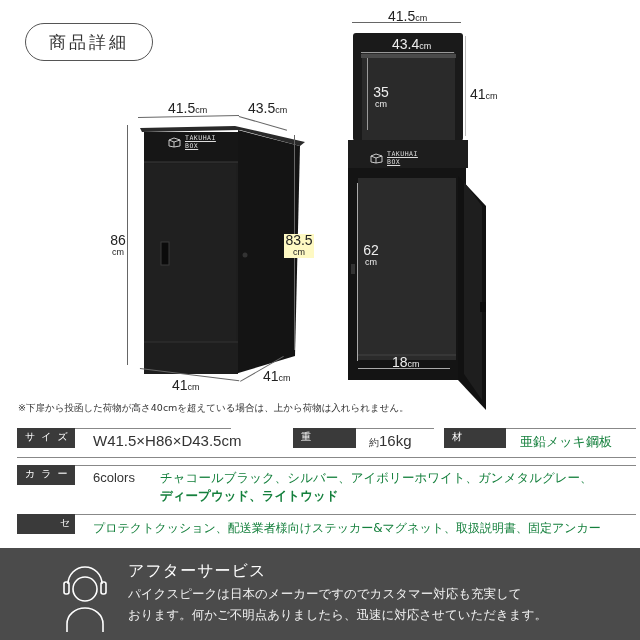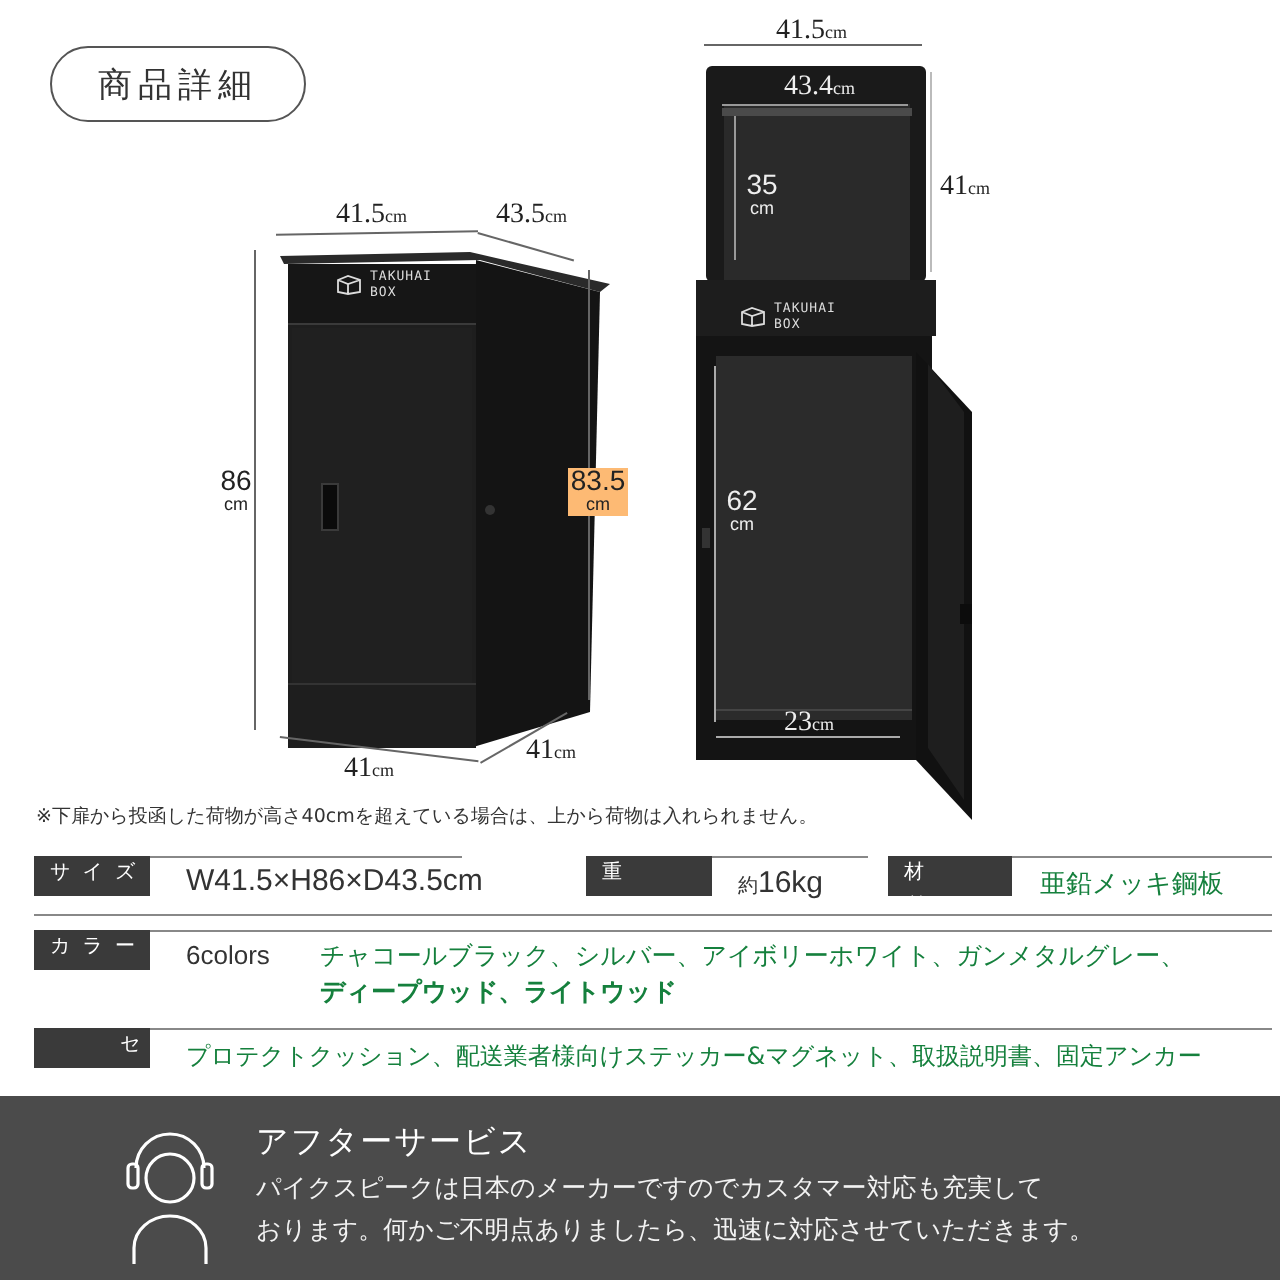--- a/index.html
+++ b/index.html
@@ -2,36 +2,36 @@
 <html><head>
 <meta charset="utf-8">
 <style>
   html, body { margin:0; padding:0; }
   body { width:640px; height:640px; background:#ffffff; position:relative; overflow:hidden;
          font-family:"DejaVu Sans", sans-serif; color:#333; }
   .abs { position:absolute; }
   .pill { left:25px; top:23px; width:128px; height:38px; border:1.2px solid #555; border-radius:20px;
           box-sizing:border-box; display:flex; align-items:center; justify-content:center;
           font-size:17px; letter-spacing:3px; color:#333; }
-  .dim { font-family:Liberation Serif, serif; font-size:14px; color:#222; white-space:nowrap; }
+  .dim { font-family:Liberation Sans, sans-serif; font-size:14px; color:#222; white-space:nowrap; }
   .dim small { font-size:9px; }
   .dimv { font-family:"Liberation Sans", sans-serif; font-size:14px; color:#222; text-align:center; line-height:12px; }
   .dimv small { font-size:9px; display:block; }
   .white { color:#eee; }
   .line { position:absolute; background:#666; }
   .note { left:18px; top:402px; font-size:9.5px; color:#333; }
   .spec-label { position:absolute; background:#3a3a3a; color:#fff; font-size:10px; letter-spacing:6px;
                 height:20px; line-height:17px; padding-left:8px; box-sizing:border-box; }
   .spec-rule { position:absolute; height:1px; background:#888; }
   .spec-val { position:absolute; font-family:"Liberation Sans", sans-serif; font-size:15px; color:#333; white-space:nowrap; }
   .spec-val-jp { position:absolute; font-size:12.5px; color:#15803d; white-space:nowrap; }
   .footer { left:0; top:548px; width:640px; height:92px; background:#4b4b4b; }
   .footer-title { left:128px; top:561px; color:#fff; font-size:16px; letter-spacing:1px; }
   .footer-text { left:128px; font-size:12.5px; color:#f2f2f2; white-space:nowrap;text-align:right; }
-  .logo-label { font-family:"DejaVu Sans Mono", monospace; font-size:6.5px; color:#ddd; line-height:8px; letter-spacing:0.5px; }
+  .logo-label { font-family:"DejaVu Sans Mono", monospace; font-size:6.5px; color:#ddd; line-height:8px; letter-spacing:0.5px;text-decoration:underline; }
 </style>
 </head>
 <body>
 
 <div class="abs pill">商品詳細</div>
 
 <div class="abs" style="left:0;top:0;width:320px;height:400px;">
 
   <div class="line" style="left:138px;top:116px;width:101px;height:1px;transform:rotate(-1deg);"></div>
   <div class="abs dim" style="left:168px;top:100px;"><span>41.5</span><small>cm</small></div>
@@ -57,21 +57,21 @@
     <div class="logo-label">
         <div>TAKUHAI</div>
         <div>BOX</div>
       </div>
   </div>
 
   <div class="line" style="left:127px;top:125px;width:1px;height:240px;"></div>
   <div class="abs dimv" style="left:108px;top:234px;width:20px;"><span>86</span><small>cm</small></div>
 
   <div class="line" style="left:294px;top:135px;width:1px;height:215px;"></div>
-  <div class="abs dimv" style="left:284px;top:234px;width:30px;background:#fdba74;"><span>83.5</span><small>cm</small></div>
+  <div class="abs dimv" style="left:284px;top:234px;width:30px;background:#fef9c3;"><span>83.5</span><small>cm</small></div>
 
   <div class="line" style="left:140px;top:368px;width:100px;height:1px;transform-origin:0 0;transform:rotate(7deg);"></div>
   <div class="abs dim" style="left:172px;top:377px;"><span>41</span><small>cm</small></div>
   <div class="line" style="left:240px;top:381px;width:50px;height:1px;transform-origin:0 0;transform:rotate(-30deg);"></div>
   <div class="abs dim" style="left:263px;top:368px;"><span>41</span><small>cm</small></div>
 </div>
 
 <div class="abs" style="left:320px;top:0;width:320px;height:410px;">
   <div class="line" style="left:32px;top:22px;width:109px;height:1px;"></div>
   <div class="abs dim" style="left:68px;top:8px;"><span>41.5</span><small>cm</small></div>
@@ -107,21 +107,21 @@
       </svg>
     <div class="logo-label">
         <div>TAKUHAI</div>
         <div>BOX</div>
       </div>
   </div>
 
   <div class="line" style="left:37px;top:183px;width:1px;height:178px;background:#aaa;"></div>
   <div class="abs dimv white" style="left:40px;top:244px;width:22px;"><span>62</span><small>cm</small></div>
   <div class="line" style="left:38px;top:368px;width:92px;height:1px;background:#aaa;"></div>
-  <div class="abs dim white" style="left:72px;top:354px;"><span>23</span><small>cm</small></div>
+  <div class="abs dim white" style="left:72px;top:354px;"><span>18</span><small>cm</small></div>
 </div>
 
 <div class="abs note">※下扉から投函した荷物が高さ40cmを超えている場合は、上から荷物は入れられません。</div>
 
 <div class="spec-label" style="left:17px;top:428px;width:58px;">サイズ</div>
 <div class="spec-rule" style="left:75px;top:428px;width:156px;"></div>
 <div class="spec-val" style="left:93px;top:432px;">W41.5×H86×D43.5cm</div>
 
 <div class="spec-label" style="left:293px;top:428px;width:63px;letter-spacing:18px;">重 量</div>
 <div class="spec-rule" style="left:356px;top:428px;width:78px;"></div>

